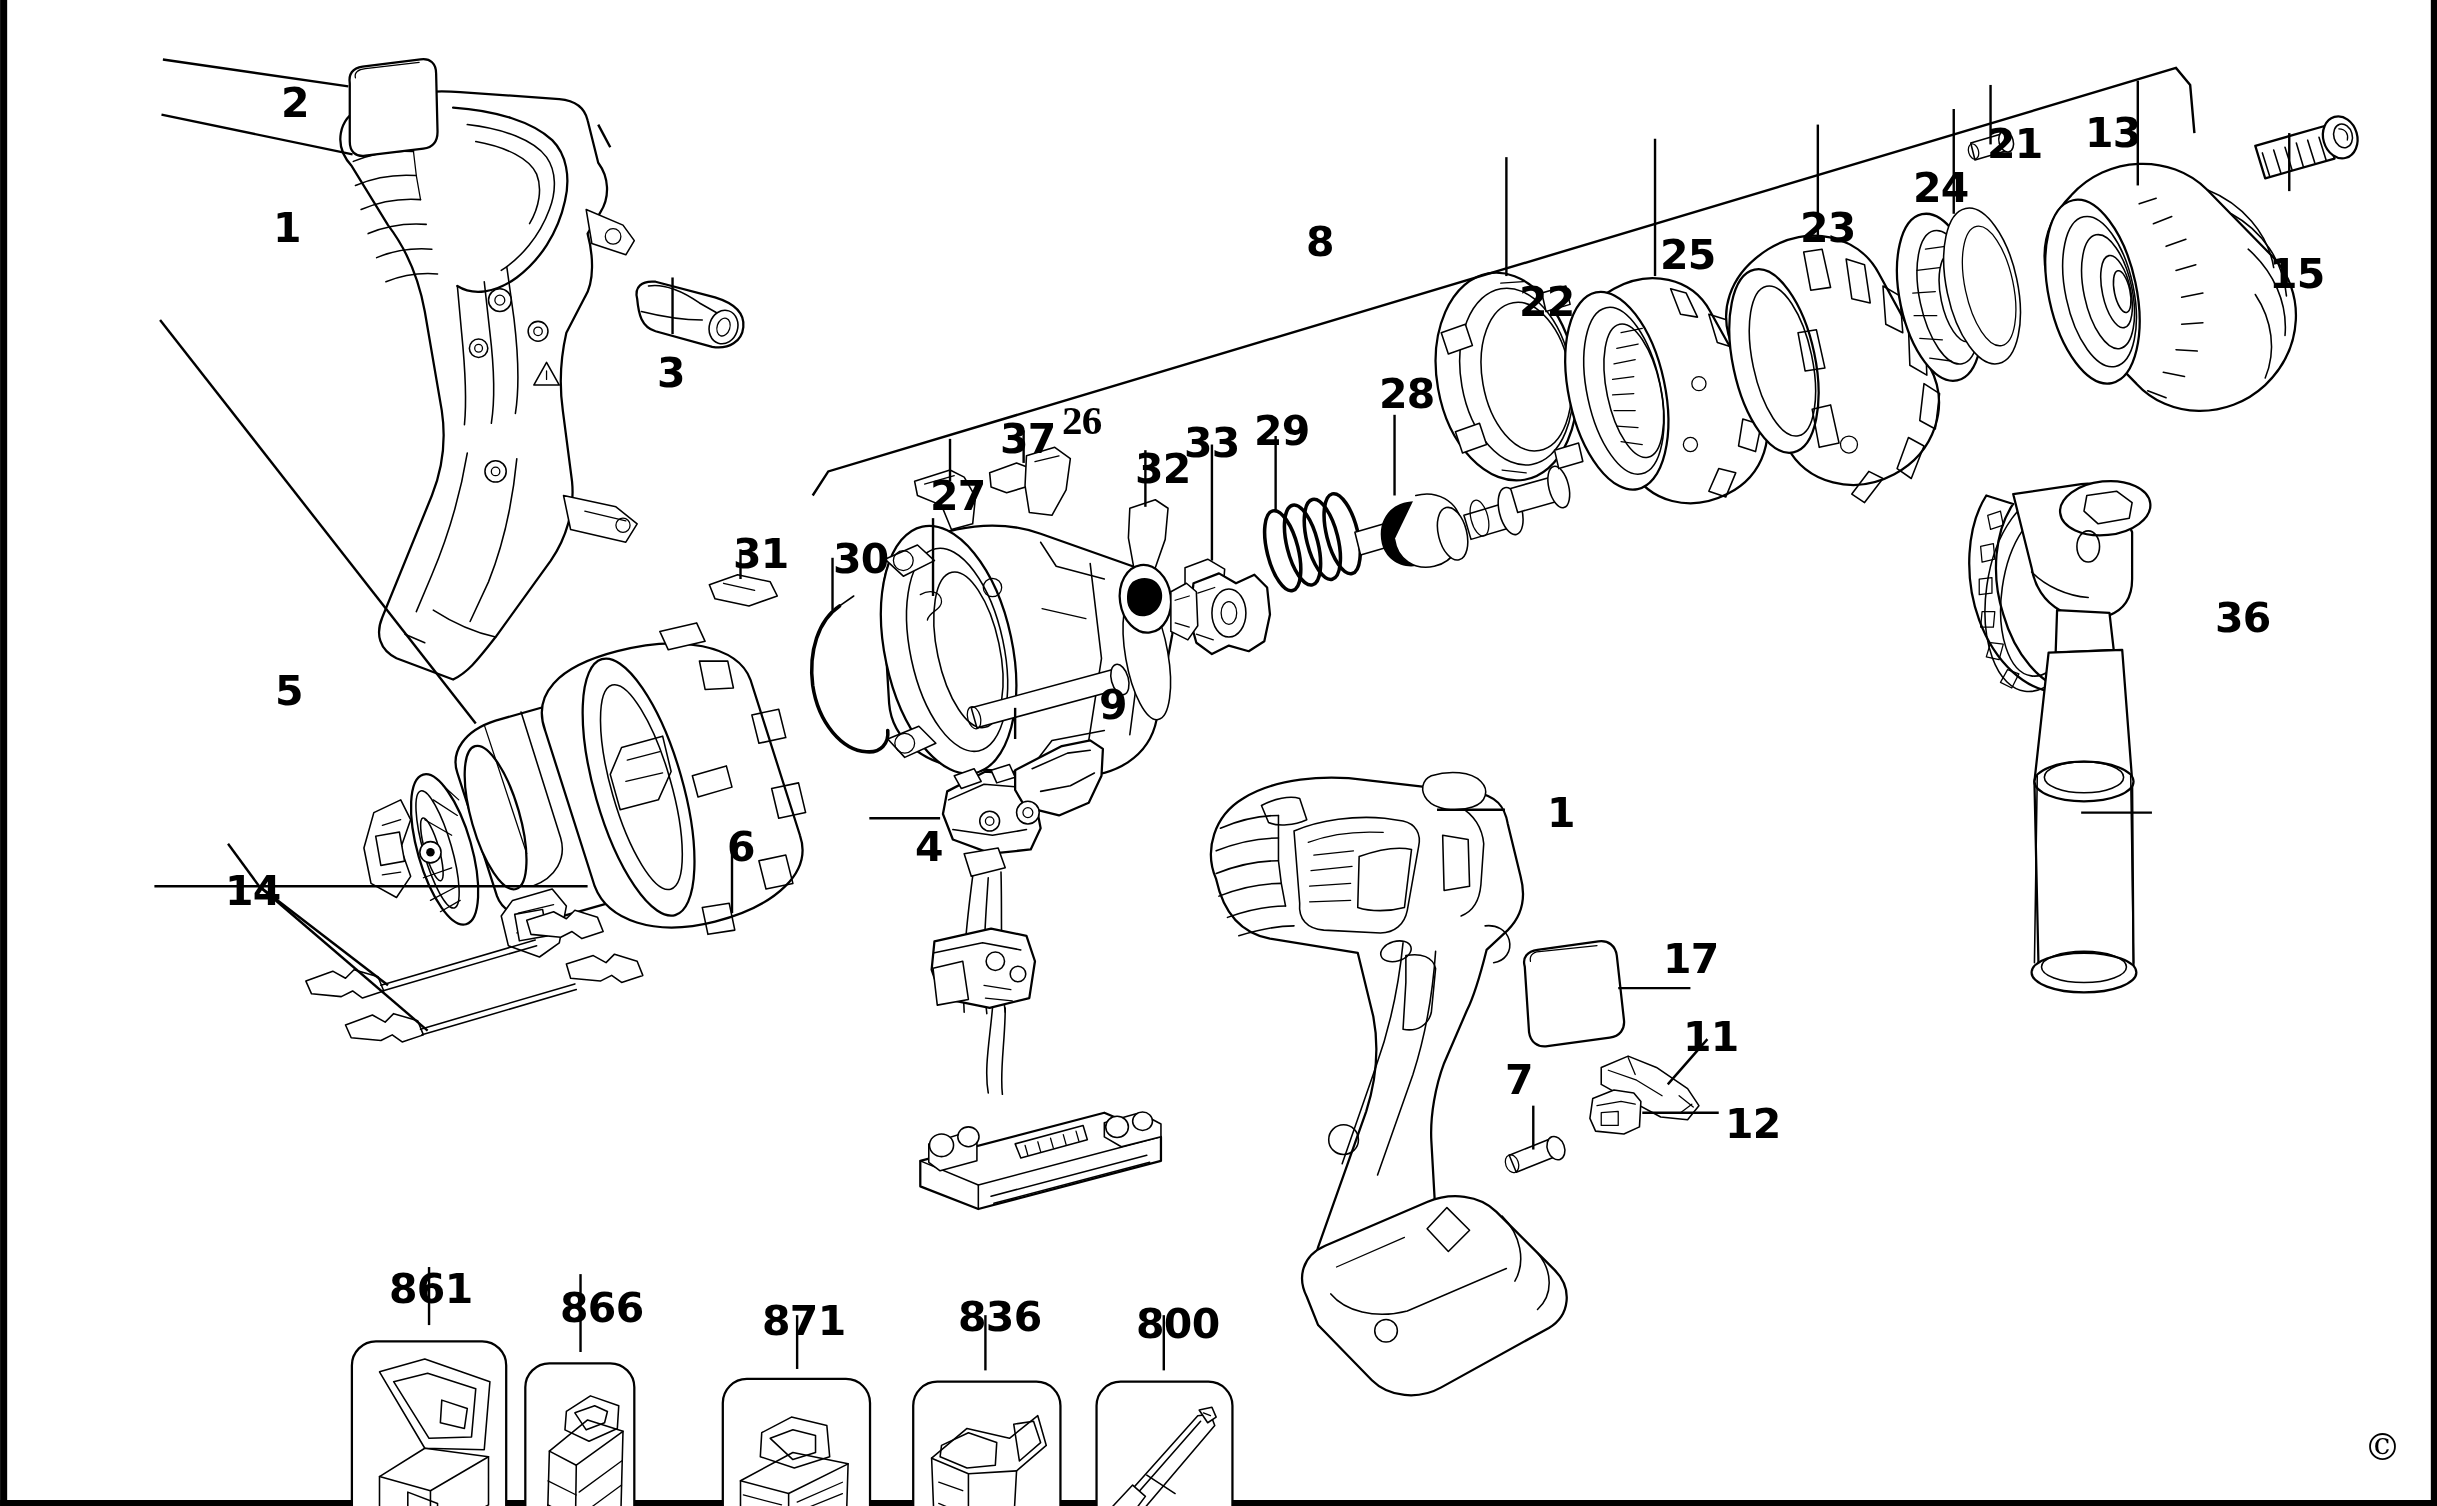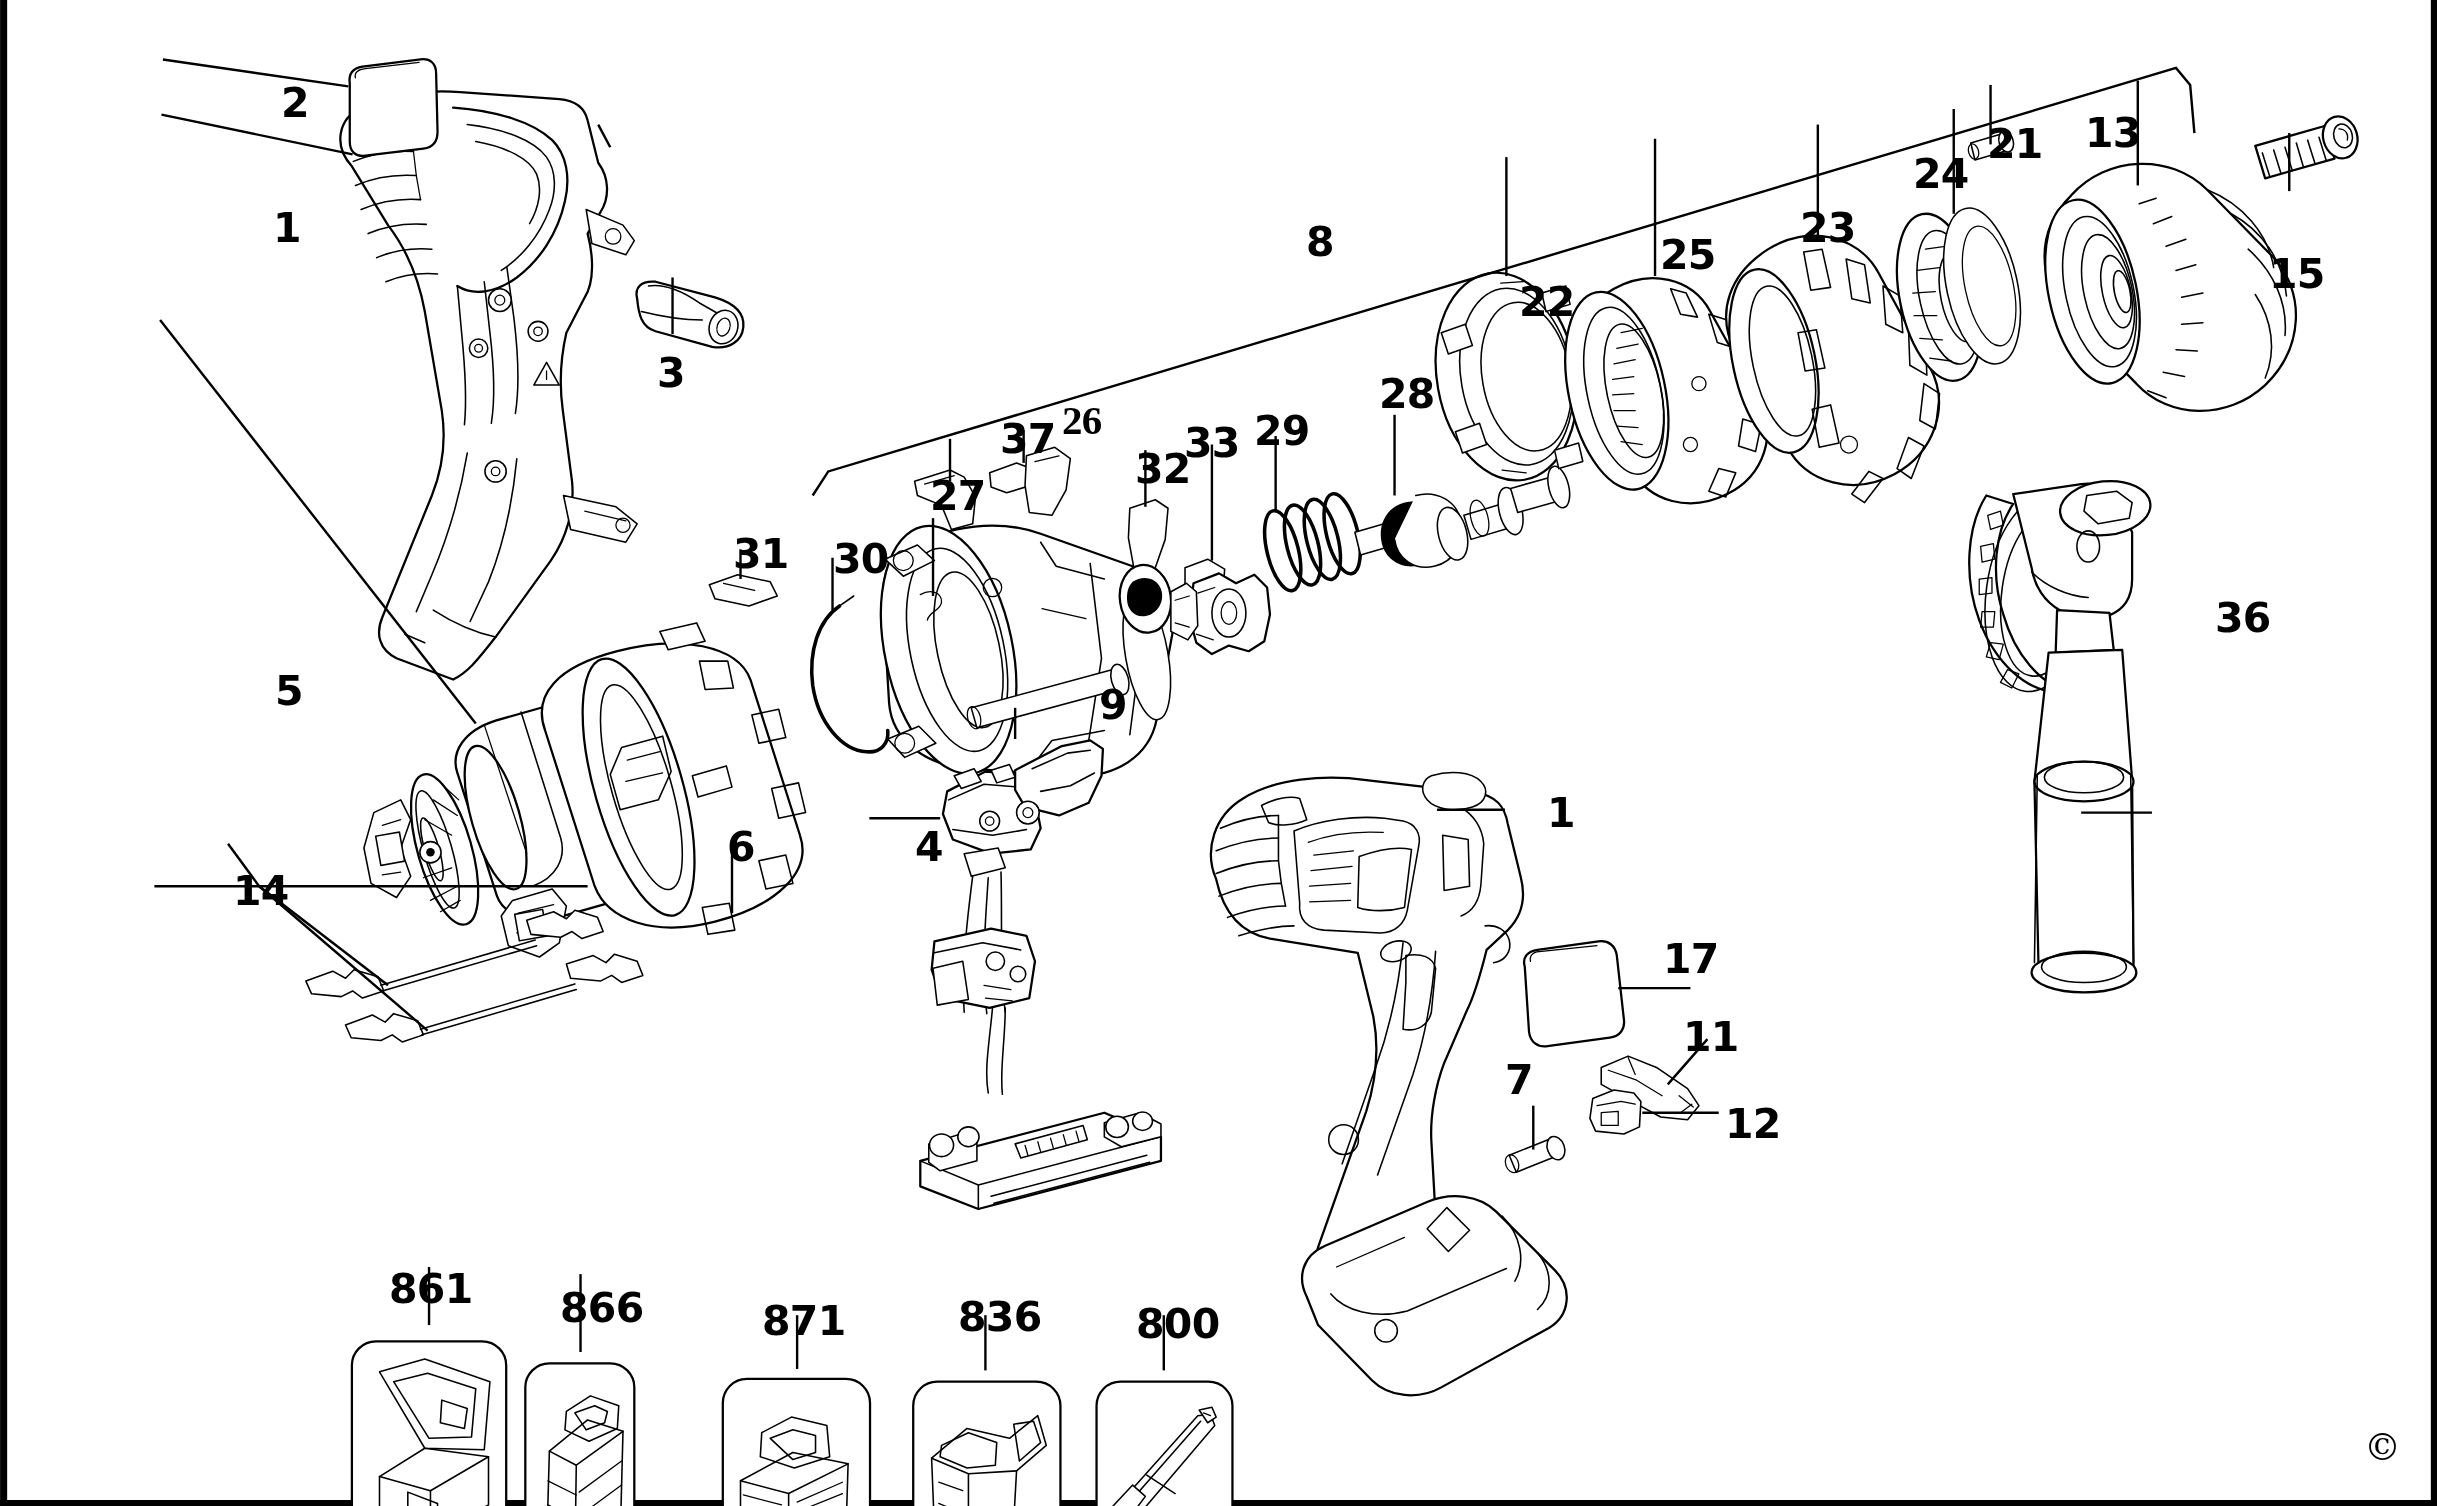--- a/index.html
+++ b/index.html
@@ -803,37 +803,37 @@
   </g>
 </svg>
 
 <div class="callout cnum" style="left: 281px; top: 83px;">2</div>
 <div class="callout cnum" style="left: 273px; top: 208px;">1</div>
 <div class="callout cnum" style="left: 657px; top: 353px;">3</div>
 <div class="callout cnum" style="left: 1306px; top: 222px;">8</div>
 <div class="callout cnum" style="left: 1519px; top: 282px;">22</div>
 <div class="callout cnum" style="left: 1660px; top: 235px;">25</div>
 <div class="callout cnum" style="left: 1800px; top: 208px;">23</div>
-<div class="callout cnum" style="left: 1913px; top: 154px;">24</div>
+<div class="callout cnum" style="left: 1913px; top: 168px;">24</div>
 <div class="callout cnum" style="left: 1987px; top: 124px;">21</div>
 <div class="callout cnum" style="left: 2085px; top: 113px;">13</div>
 <div class="callout cnum" style="left: 2269px; top: 226px; margin-top: 28px;">15</div>
 <div class="callout cnum" style="left: 1000px; top: 419px;">37</div>
 <div class="callout cnum" style="left: 1062px; top: 400px; font-family: Liberation Serif, serif;">26</div>
 <div class="callout cnum" style="left: 1184px; top: 423px;">33</div>
 <div class="callout cnum" style="left: 1135px; top: 449px;">32</div>
 <div class="callout cnum" style="left: 1254px; top: 411px;">29</div>
 <div class="callout cnum" style="left: 1379px; top: 374px;">28</div>
 <div class="callout cnum" style="left: 930px; top: 476px; text-align: right;">27</div>
 <div class="callout cnum" style="left: 733px; top: 534px;">31</div>
 <div class="callout cnum" style="left: 833px; top: 539px;">30</div>
 <div class="callout cnum" style="left: 1099px; top: 685px;">9</div>
 <div class="callout cnum" style="left: 275px; top: 671px;">5</div>
 <div class="callout cnum" style="left: 727px; top: 827px;">6</div>
-<div class="callout cnum" style="left: 225px; top: 871px; margin-left: 8px;">14</div>
+<div class="callout cnum" style="left: 225px; top: 871px;">14</div>
 <div class="callout cnum" style="left: 915px; top: 827px;">4</div>
 <div class="callout cnum" style="left: 1547px; top: 793px;">1</div>
 <div class="callout cnum" style="left: 1663px; top: 939px;">17</div>
 <div class="callout cnum" style="left: 1683px; top: 1017px;">11</div>
 <div class="callout cnum" style="left: 1505px; top: 1060px;">7</div>
 <div class="callout cnum" style="left: 1725px; top: 1104px;">12</div>
 <div class="callout cnum" style="left: 2179px; top: 598px; margin-left: 36px;">36</div>
 <div class="callout cnum3" style="left: 389px; top: 1269px;">861</div>
 <div class="callout cnum3" style="left: 560px; top: 1288px;">866</div>
 <div class="callout cnum3" style="left: 762px; top: 1301px;">871</div>

